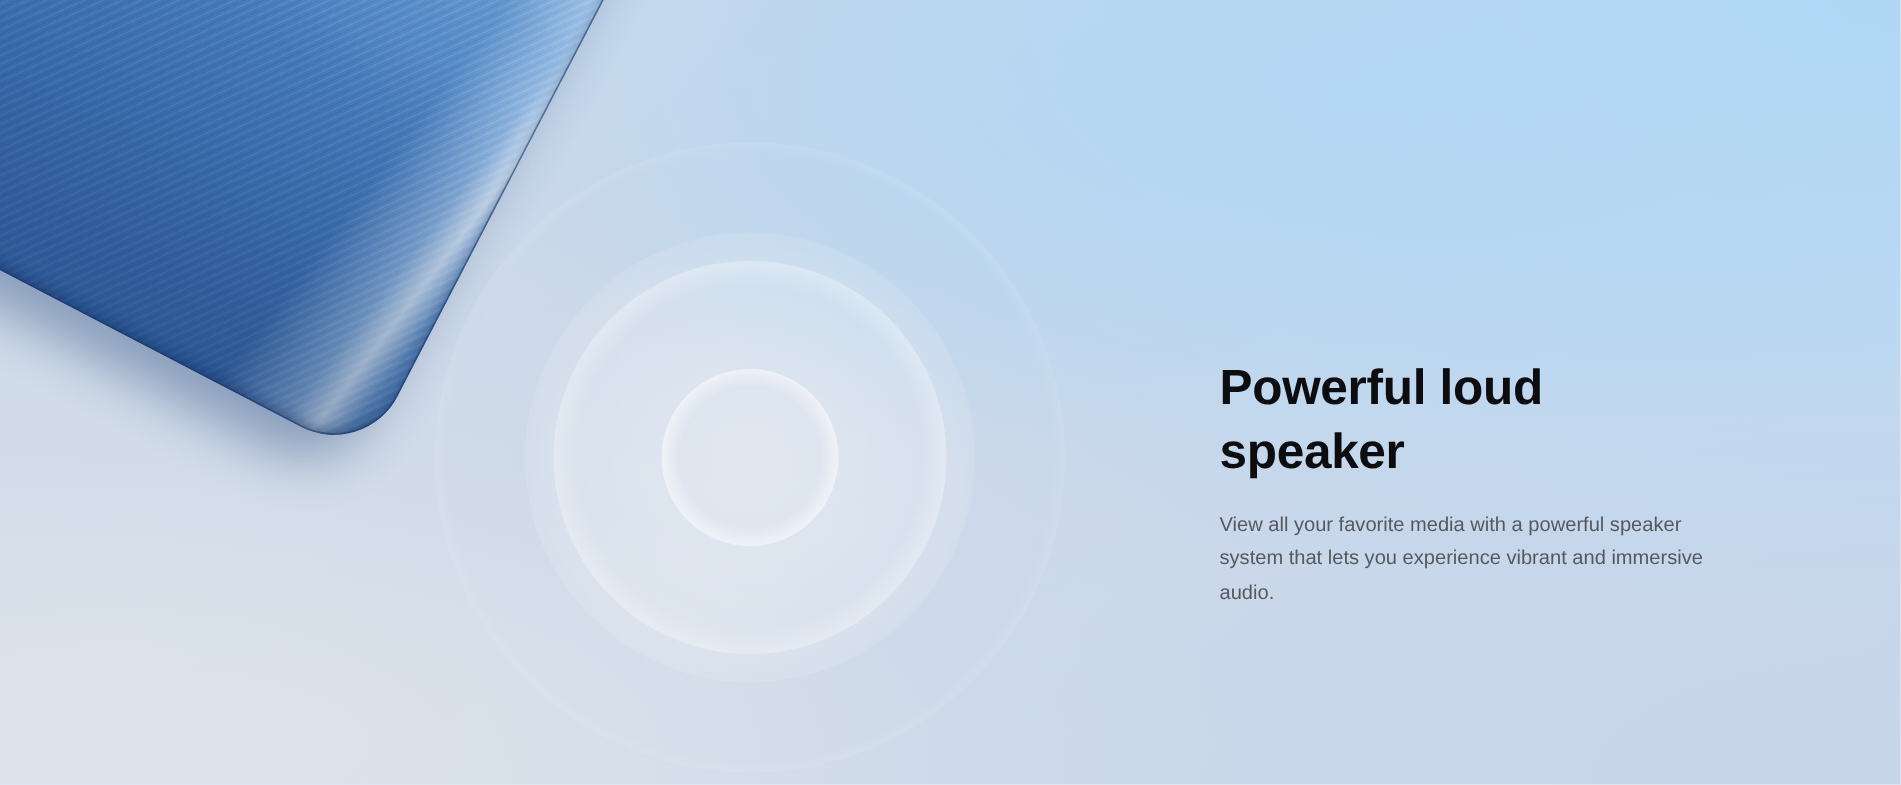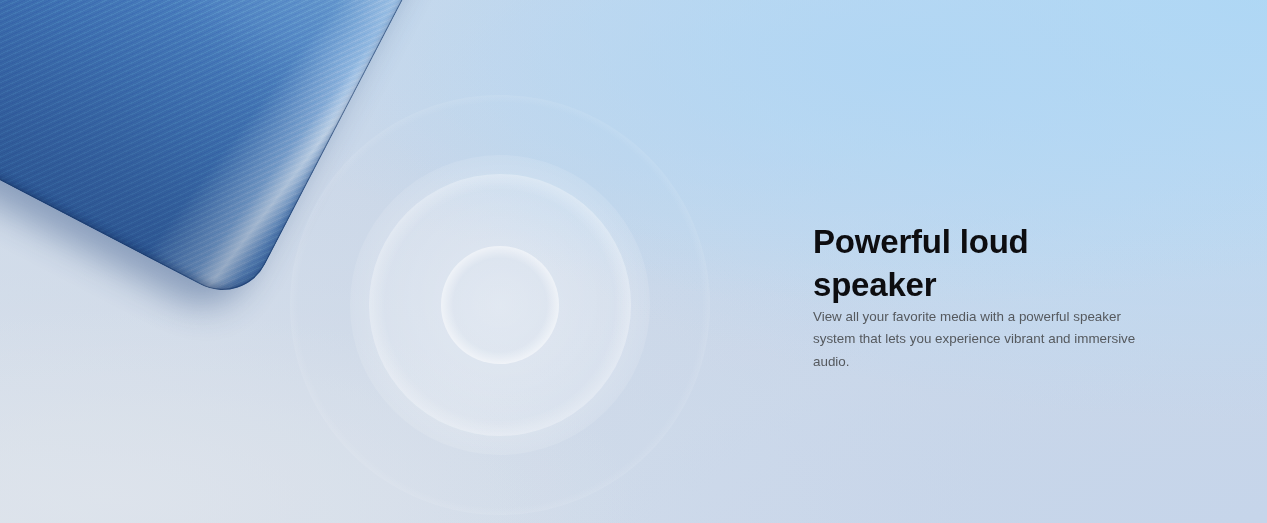--- a/index.html
+++ b/index.html
@@ -122,32 +122,33 @@
     border-radius:48px;
     box-shadow:
       inset 0 0 0 1.2px rgba(26,56,104,.55),
       inset 0 -3px 7px rgba(20,46,92,.40),
       inset 5px 0 12px rgba(20,46,92,.22);
   }
 
   
   #copy {
     position:absolute;
-    left:813px; top:220px;
+    left:813px; top:236px;
     width:346px;
   }
   #headline {
     font-size:33px;
     font-weight:bold;
     line-height:43px;
     letter-spacing:-.2px;
     color:#0d0d10;
     width:268px;
   }
   #subcopy {
+    margin-top:17px;
     font-size:13.4px;
     line-height:22.4px;
     color:#55595e;
     width:336px;
   }
 </style>
 </head>
 <body>
 
 <div id="banner">

